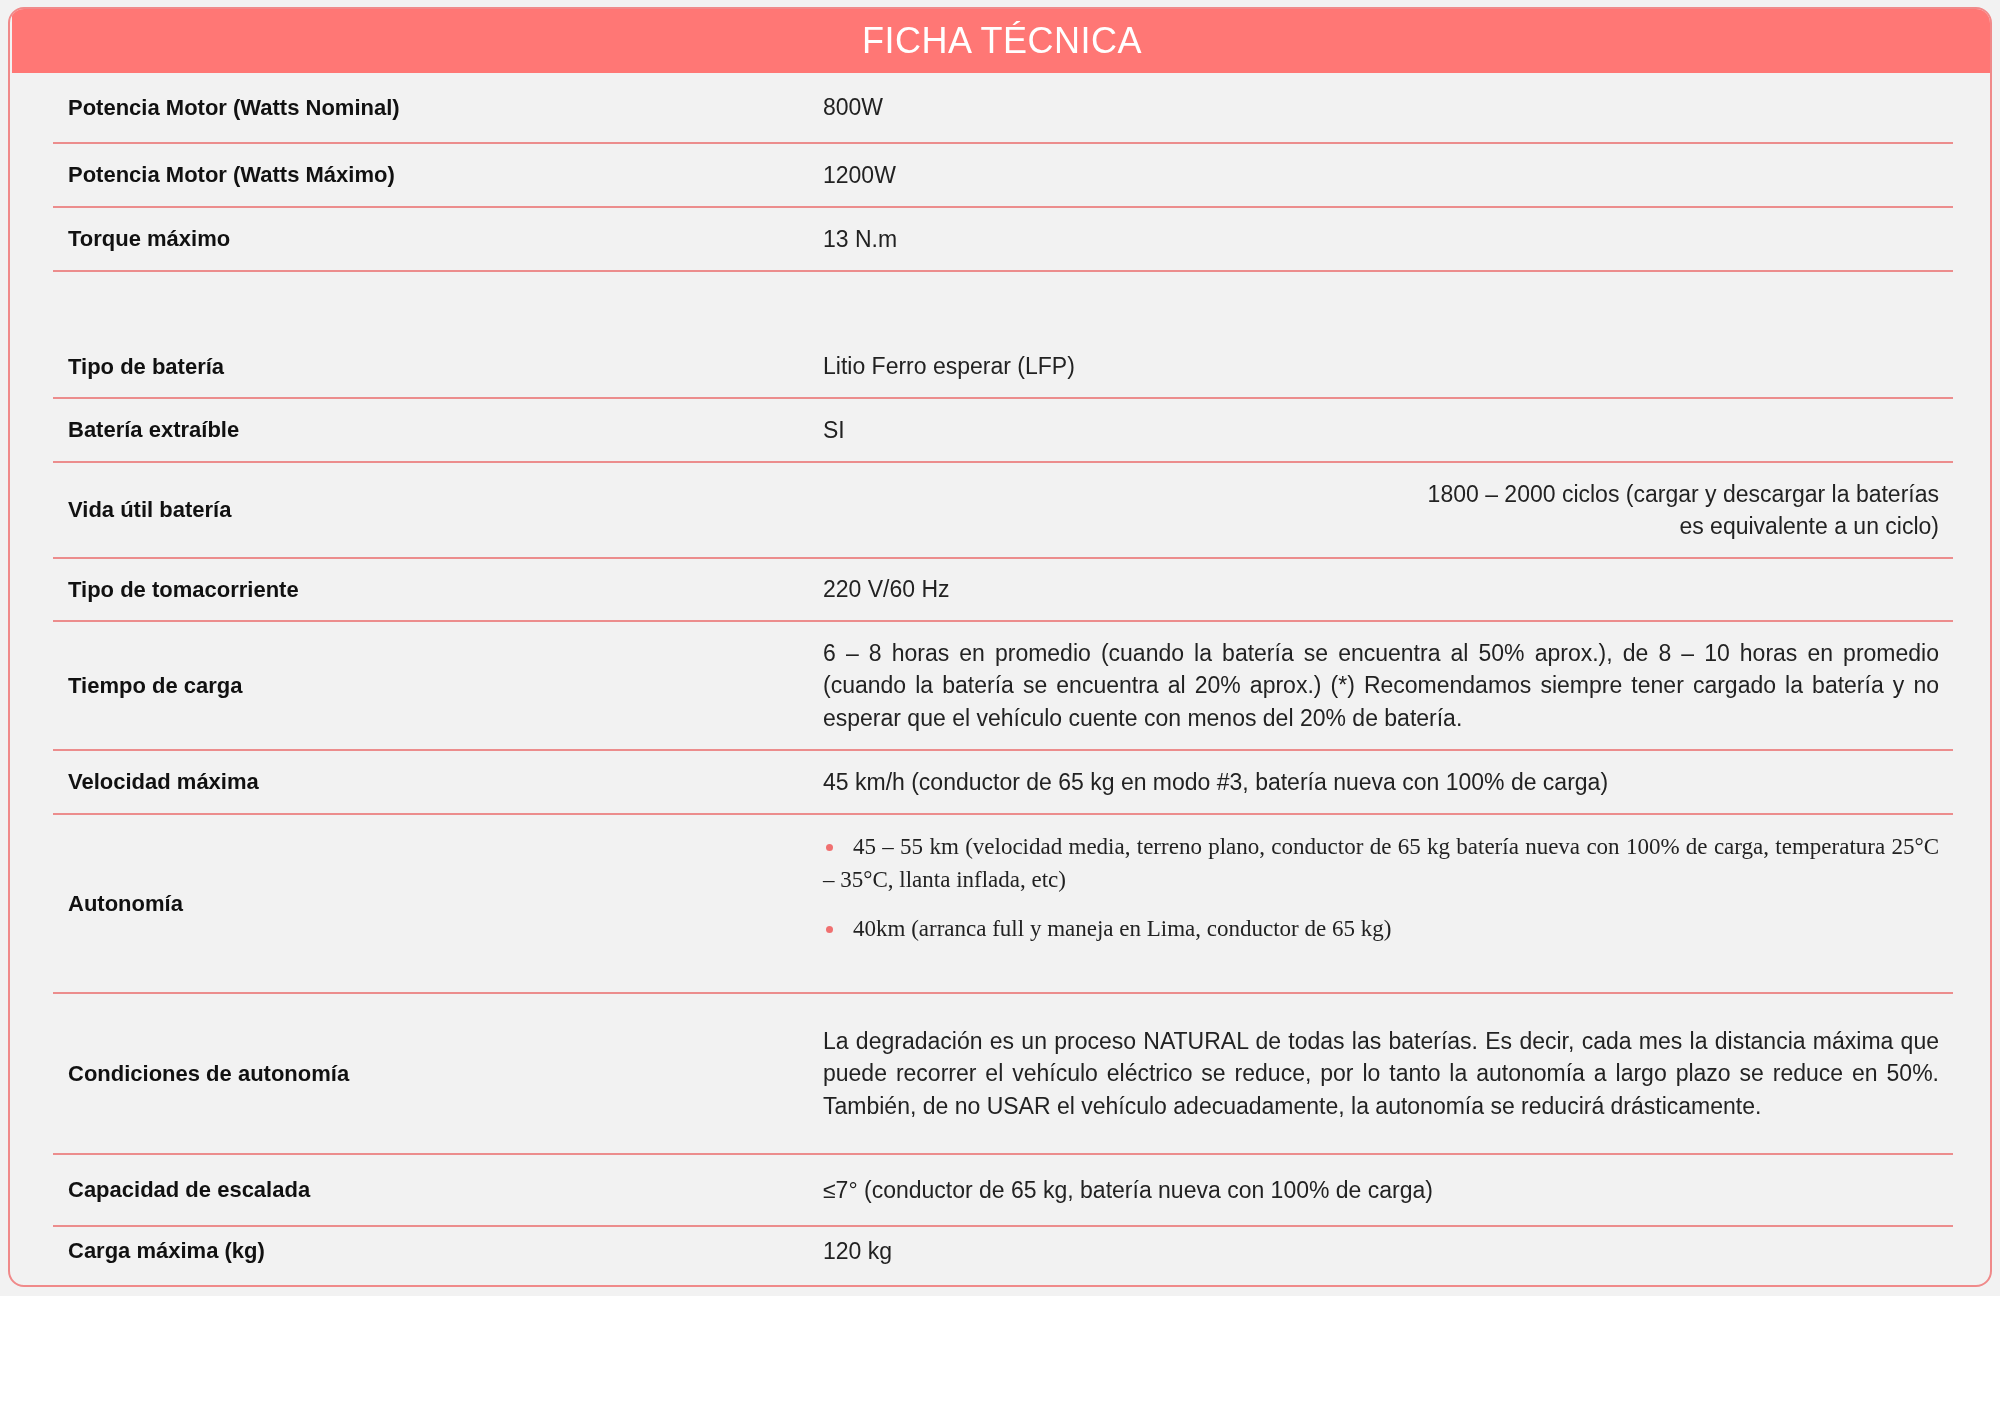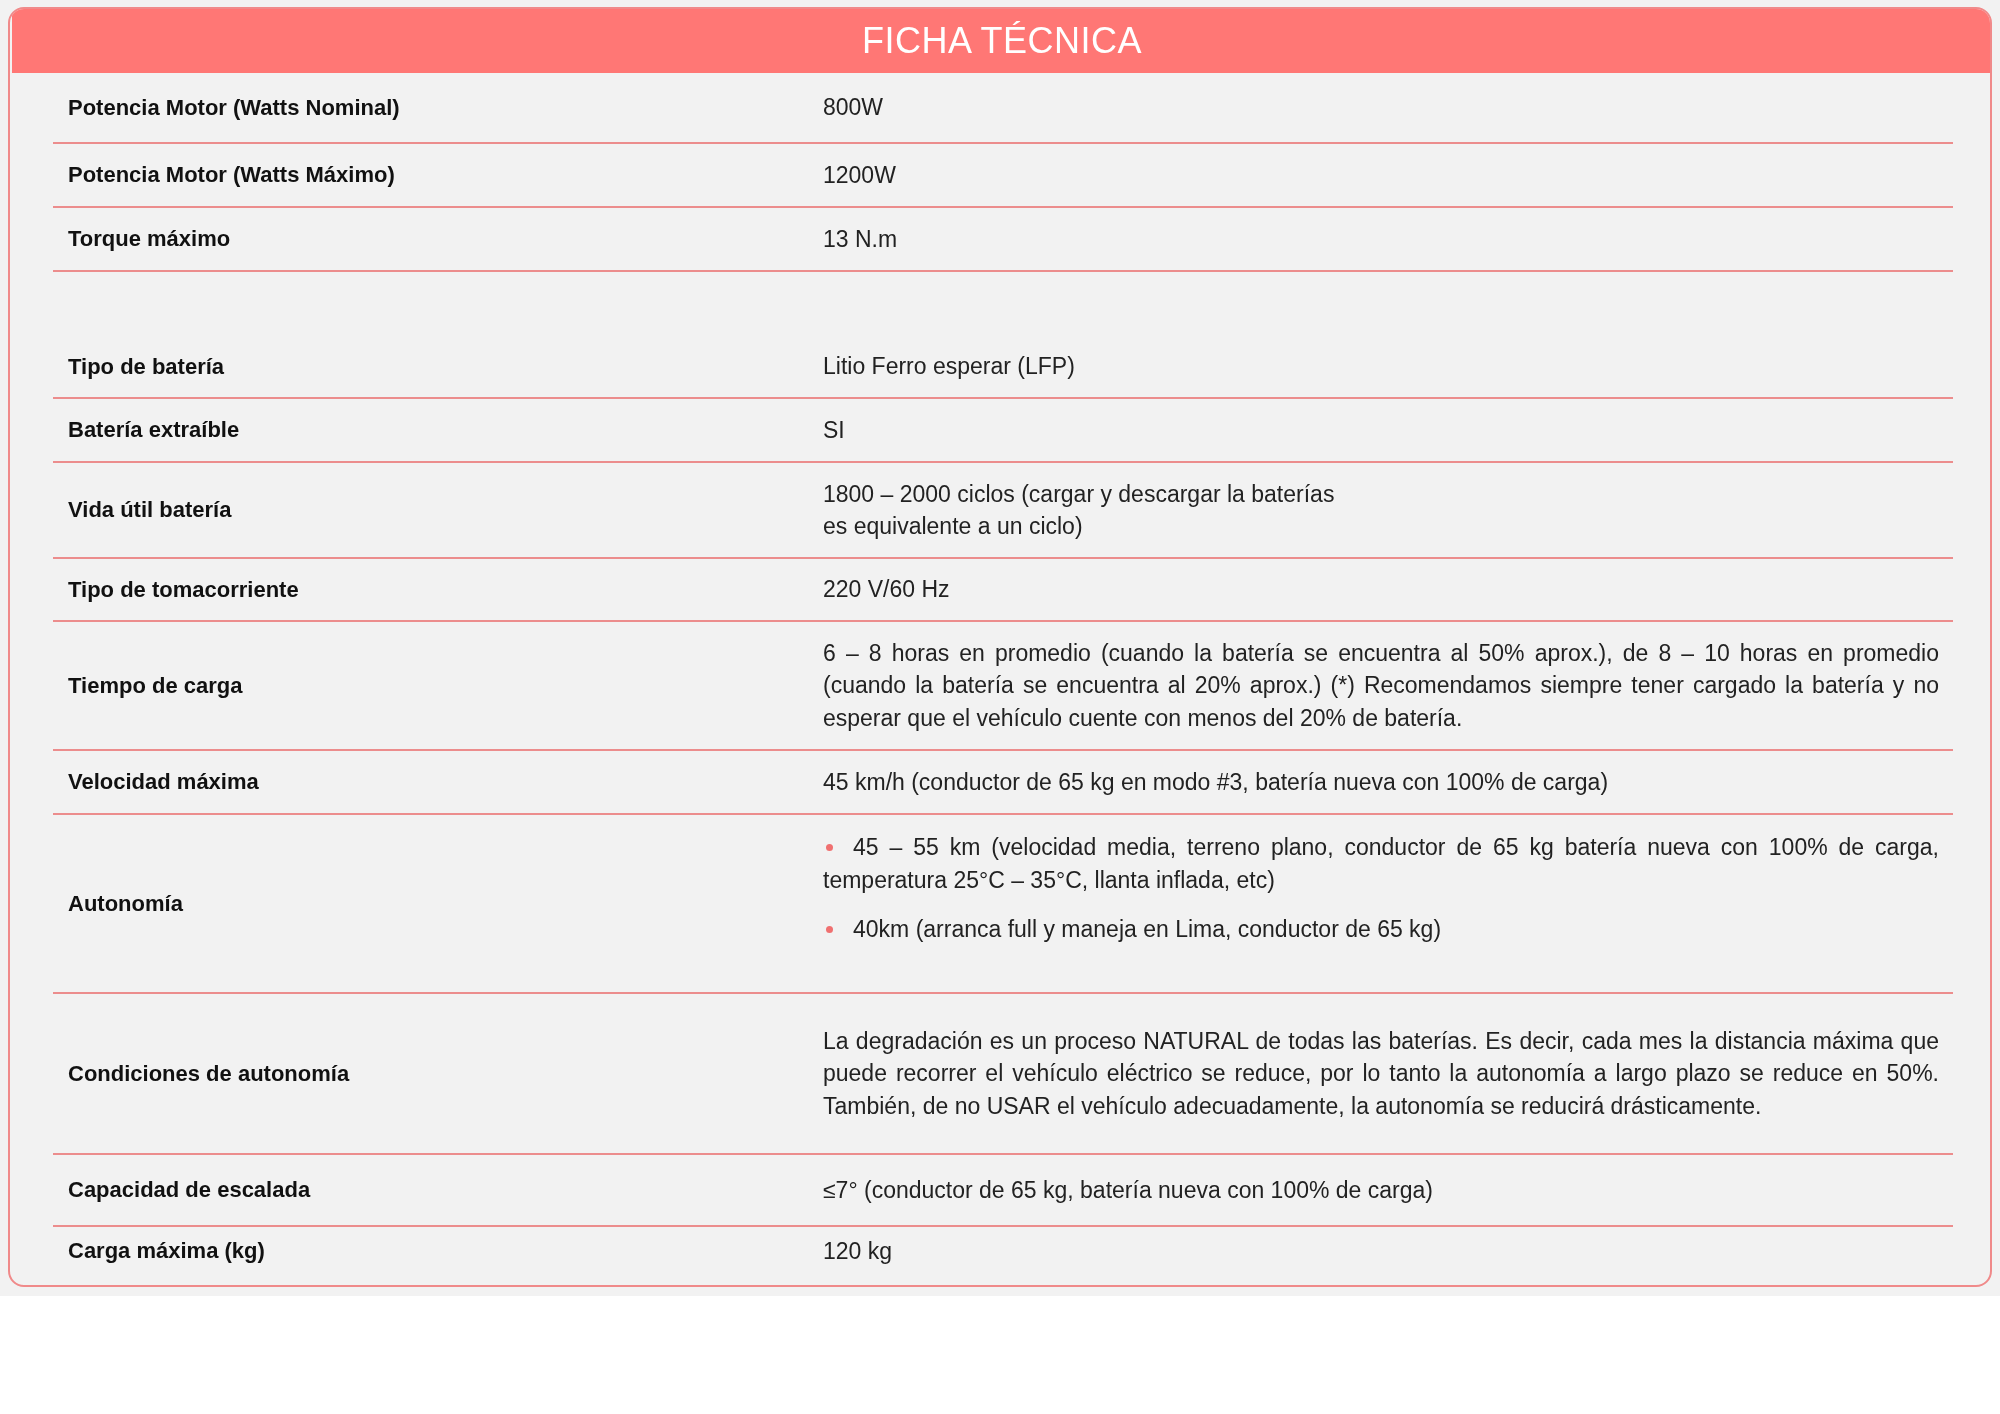--- a/index.html
+++ b/index.html
@@ -5,21 +5,21 @@
   html, body { margin:0; padding:0; }
   body { width:2000px; height:1414px; background:#ffffff; position:relative; font-family:"Liberation Sans", sans-serif; overflow:hidden; }
   .bg { position:absolute; left:0; top:0; width:2000px; height:1296px; background:#f2f2f2; }
   .card { position:absolute; left:8px; top:7px; width:1984px; height:1280px; border:2px solid #f08a8a; border-radius:16px; background:#f2f2f2; box-sizing:border-box; overflow:hidden; }
   .header { position:absolute; left:2px; top:0; width:100%; height:64px; background:#ff7775; color:#ffffff; display:flex; align-items:center; justify-content:center; font-size:36px; letter-spacing:0.5px; font-family:"Liberation Sans", sans-serif; }
   .row { position:absolute; left:43px; width:1900px; display:flex; align-items:center; box-sizing:border-box; }
   .row.bd { border-bottom:2px solid #ec8d8d; }
   .label { position:absolute; left:15px; font-weight:bold; font-size:22px; color:#111; }
   .value { position:absolute; left:770px; right:14px; font-size:23px; color:#222; line-height:32.5px; text-align:justify; }
   .bullet-list { margin:0; padding:0; list-style:none; }
-  .bullet-list li { position:relative; padding-left:30px; margin-bottom:17px; }
+  .bullet-list li { position:relative; padding-left:30px; margin-bottom:17px;font-family:Liberation Serif, serif; }
   .bullet-list li:first-child { text-indent:0; }
   .bullet-list li .dot { position:absolute; left:3px; top:13px; width:7px; height:7px; border-radius:50%; background:#f07070; }
   .bullet-list li.wrap { padding-left:0; text-indent:30px; }
   .bullet-list li.wrap .dot { left:3px; }
 </style>
 </head>
 <body>
 
 <div class="bg"></div>
 
@@ -43,21 +43,21 @@
   <div class="row bd" style="top:327px;height:63px;">
     <span class="label">Tipo de batería</span>
     <span class="value">Litio Ferro esperar (LFP)</span>
   </div>
   <div class="row bd" style="top:390px;height:64px;">
     <span class="label">Batería extraíble</span>
     <span class="value">SI</span>
   </div>
   <div class="row bd" style="top:454px;height:96px;">
     <span class="label">Vida útil batería</span>
-    <span class="value" style="text-align:left;">
+    <span class="value" style="text-align:right;">
       <span>1800 – 2000 ciclos (cargar y descargar la baterías</span><br>
       <span>es equivalente a un ciclo)</span>
     </span>
   </div>
   <div class="row bd" style="top:550px;height:63px;">
     <span class="label">Tipo de tomacorriente</span>
     <span class="value">220 V/60 Hz</span>
   </div>
   <div class="row bd" style="top:613px;height:129px;">
     <span class="label">Tiempo de carga</span>

